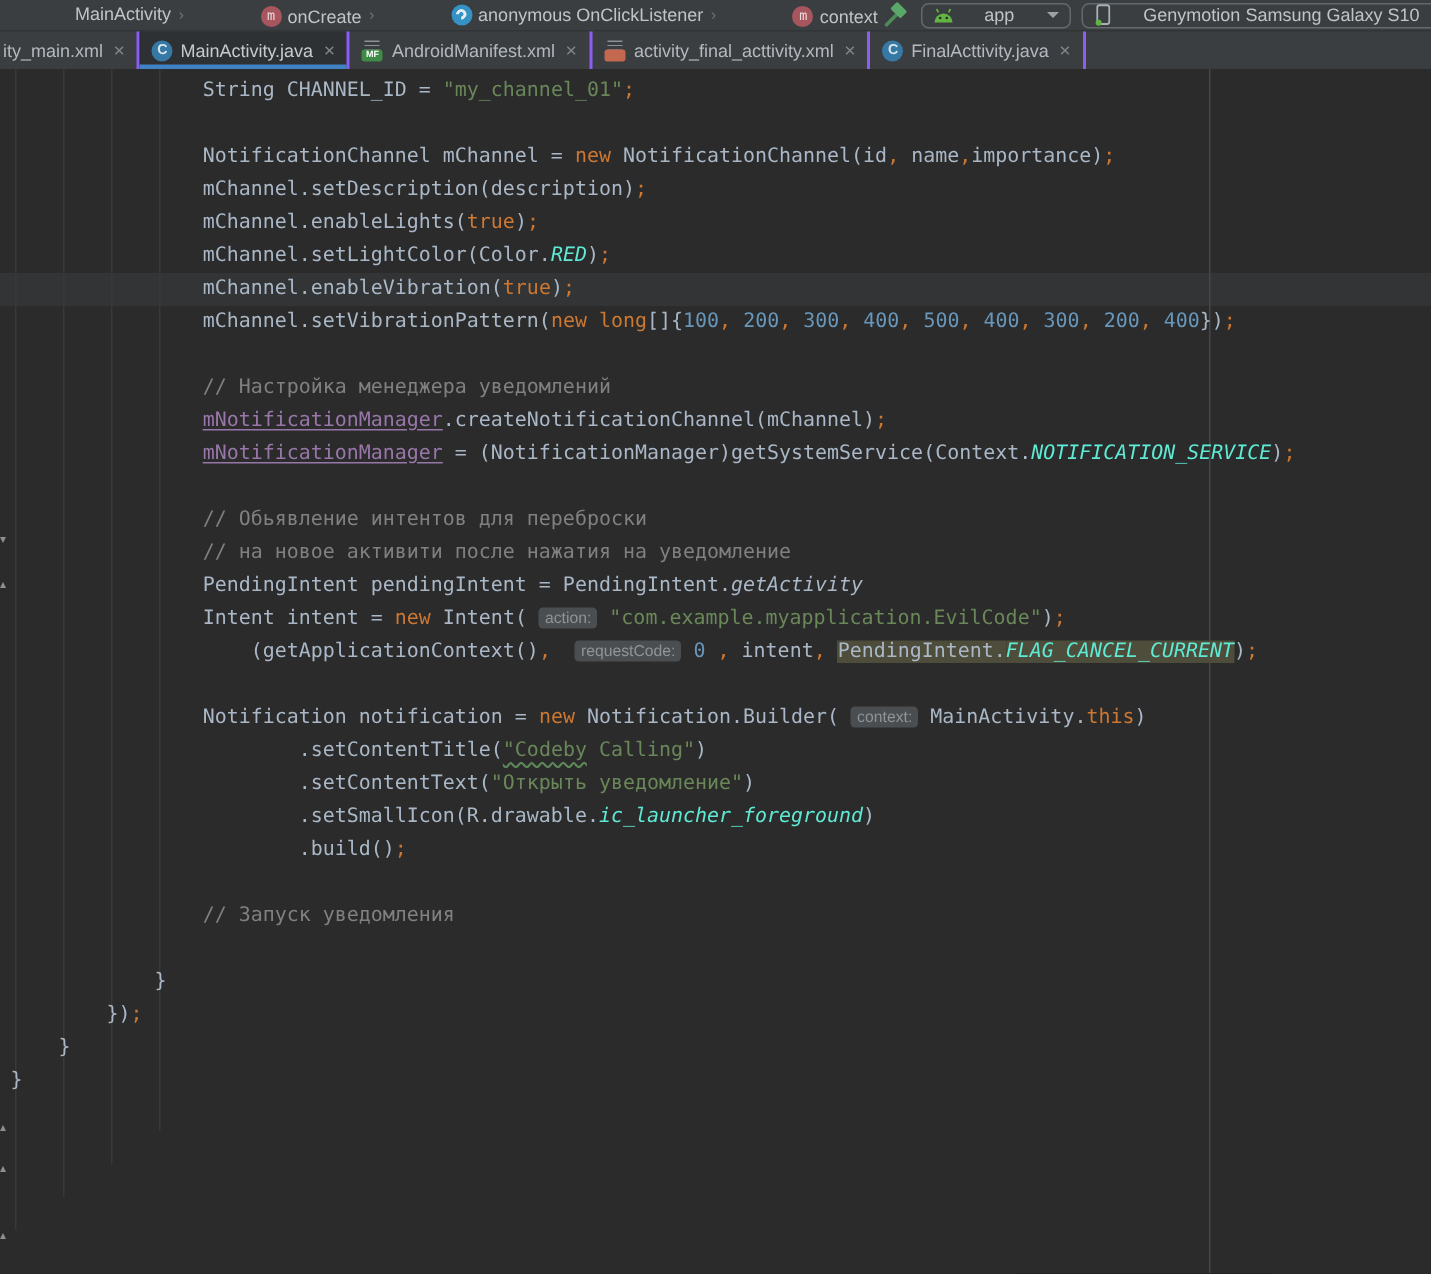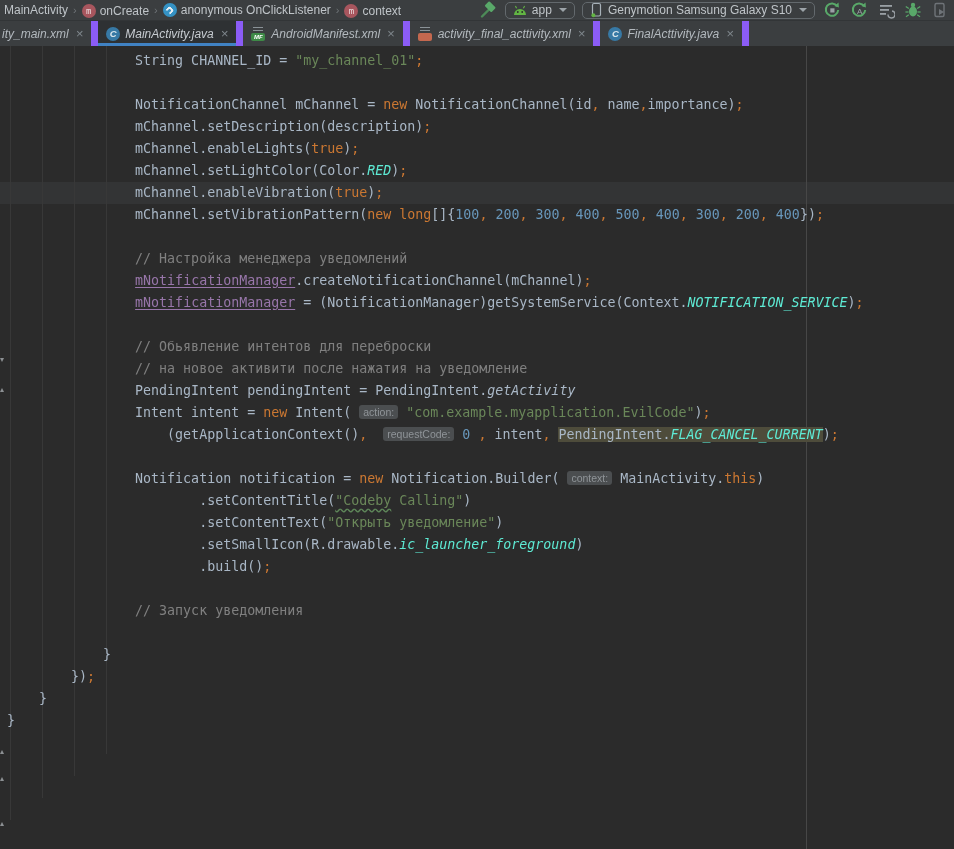--- a/index.html
+++ b/index.html
@@ -8,43 +8,43 @@
     position:relative; width:954px; height:849px; overflow:hidden;
     background:#2B2B2B; font-family:"Liberation Sans", sans-serif;
   }
   
   #navbar {
     position:absolute; left:0; top:0; width:954px; height:21px;
     background:#3B3E40; border-bottom:1px solid #323537;
     display:flex; align-items:center; padding:0 4px 0 2px;
     color:#BFC4C8; font-size:12px; white-space:nowrap;
   }
-  .crumb { display:inline-flex; align-items:center; gap:4px; padding:0 2px; cursor:default; }
+  .crumb { display:inline-flex; align-items:center; gap:4px; padding:0 2px; cursor:default;margin-left:46px; }
   .crumb-sep { color:#6F7477; margin:0 3px; font-size:11px; }
   .bic { width:14px; height:14px; border-radius:50%; display:inline-flex; align-items:center; justify-content:center; flex:0 0 auto; }
   .bic.m { background:#A8565E; color:#EBDCDE; font-size:9px; font-family:"DejaVu Sans Mono",monospace; }
   .bic.anon { background:#3592C4; }
   .bic.anon i { width:7px; height:7px; border:2px solid #E6EDF2; border-left-color:transparent; border-radius:50%; transform:rotate(-45deg); }
   #nav-right { margin-left:auto; display:flex; align-items:center; gap:7px; }
   .combo {
-    display:inline-flex; align-items:center; gap:5px; height:17px;
+    display:inline-flex; align-items:center; gap:20px; height:17px;
     border:1px solid #63696D; border-radius:5px; padding:0 7px;
     color:#BFC4C8; font-size:12px; cursor:default;
   }
   .dd-arrow { width:0; height:0; border-left:4px solid transparent; border-right:4px solid transparent; border-top:4px solid #9CA3A8; margin-left:2px; }
   .tool-ic { width:20px; height:19px; display:inline-flex; align-items:center; justify-content:center; }
   
   #tabbar {
     position:absolute; left:0; top:21px; width:954px; height:25px;
     background:#3B3E40; display:flex; align-items:stretch;
     color:#B3B9BE; font-size:12px; white-space:nowrap;
   }
   .tab { display:flex; align-items:center; padding:0 8px; border-right:1px solid #33363*;
   }
-  .tab { border-right:7px solid #8b5cf6; position:relative; cursor:default;font-style:italic; }
+  .tab { border-right:2px solid #8b5cf6; position:relative; cursor:default; }
   .tab.first { padding-left:2px; }
   .tab.active { background:#2E3133; color:#C6CBD0; }
   .tab.active::after { content:""; position:absolute; left:0; right:0; bottom:0; height:3px; background:#4082C3; }
   .tab .close { margin-left:7px; color:#7F878C; font-size:13px; line-height:1; }
   .fic { position:relative; width:15px; height:15px; margin-right:5px; flex:0 0 auto; display:inline-flex; align-items:center; justify-content:center; }
   .fic.cls { width:14px; height:14px; border-radius:50%; background:#3779A5; color:#D9E5EC; font-size:9.5px; font-weight:bold; }
   .fic.file .lines { position:absolute; top:1px; left:2px; width:10px; height:6px;
     background:repeating-linear-gradient(#8A9297 0 1px, transparent 1px 3px); }
   .fic.file .band { position:absolute; bottom:0; left:0; width:14px; height:8px; border-radius:2px;
     color:#fff; font-size:6px; font-weight:bold; display:flex; align-items:center; justify-content:center; }

